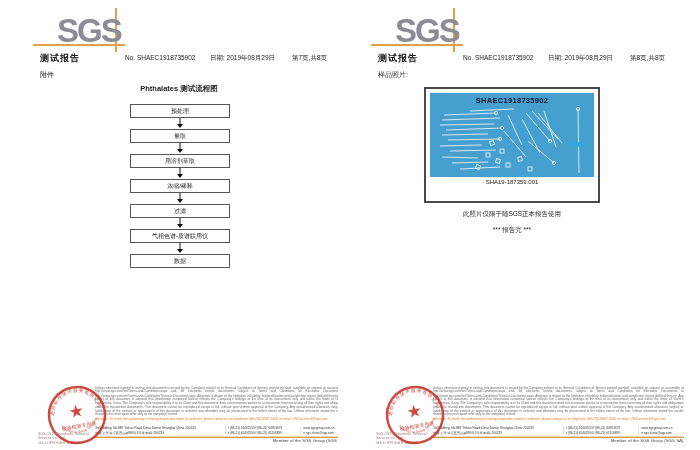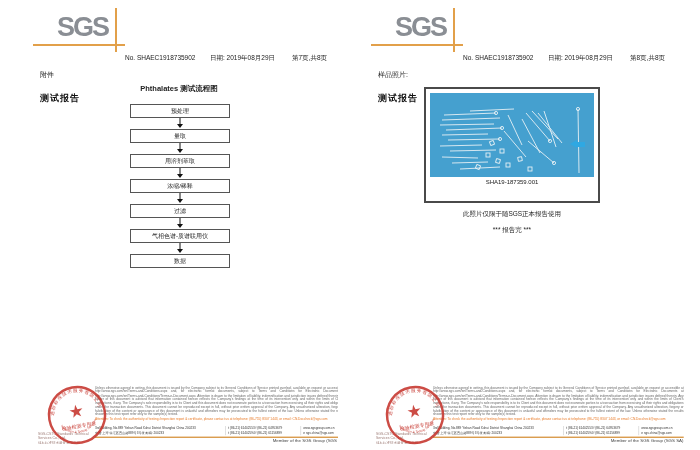--- a/index.html
+++ b/index.html
@@ -4,27 +4,27 @@
 <style>
   * { margin:0; padding:0; box-sizing:border-box; }
   html,body { width:700px; height:450px; background:#fff; overflow:hidden;
               font-family:"Liberation Sans", sans-serif; color:#222; }
   .page { position:absolute; top:0; height:450px; background:#fff; }
   #page-left  { left:0;   width:350px; }
   #page-right { left:338px; width:362px; }
 
   
   .sgs-logo { position:absolute; left:45px; top:10px; width:72px; height:42px; }
-  .sgs-text { position:absolute; left:12px; top:2px; font-size:27px; font-weight:bold;
+  .sgs-text { position:absolute; left:12px; top:2px; font-size:33px; font-weight:bold;
               color:#8a8e94; letter-spacing:-2px; }
   .logo-hline { position:absolute; left:-12px; top:34px; width:92px; height:1.5px; background:#e2a04a; }
   .logo-vline { position:absolute; left:70px; top:-2px; width:1.5px; height:44px; background:#e2a04a; }
 
   .report-title { position:absolute; left:40px; top:52px; font-size:9px; font-weight:bold;
-                  color:#111; letter-spacing:1px;margin-top:40px; }
+                  color:#111; letter-spacing:1px; }
   .report-no   { position:absolute; left:125px; top:54px; font-size:6.5px; color:#222; }
   .report-date { position:absolute; left:210px; top:54px; font-size:6.5px; color:#222; }
   .report-page { position:absolute; left:292px; top:54px; font-size:6.5px; color:#222; }
   .section-label { position:absolute; left:40px; top:70px; font-size:7px; color:#222; }
 
   
   .flow-title { position:absolute; left:0; top:84px; width:350px; text-align:center;
                 font-size:7.5px; font-weight:bold;padding-left:8px; }
   .flow-wrap { position:absolute; left:130px; top:104px; width:100px;
                display:flex; flex-direction:column; align-items:center; }
@@ -158,20 +158,21 @@
   </div>
 
   <div class="report-title">测试报告</div>
   <div class="report-no">No. SHAEC1918735902</div>
   <div class="report-date">日期: 2019年08月29日</div>
   <div class="report-page">第8页,共8页</div>
   <div class="section-label">样品照片:</div>
 
   <div class="photo-frame">
     <div class="photo-blue">
+      <div class="photo-title">SHAEC1918735902</div>
       <svg class="ties-svg" viewBox="0 0 164 72" preserveAspectRatio="none">
         <g stroke="#eef4f6" stroke-width="0.9" fill="none" opacity="0.95">
           <line x1="14" y1="10" x2="66" y2="8"></line>
             <line x1="12" y1="15" x2="70" y2="13"></line>
           <line x1="10" y1="20" x2="64" y2="19"></line>
             <line x1="16" y1="25" x2="72" y2="23"></line>
           <line x1="12" y1="30" x2="58" y2="29"></line>
             <line x1="18" y1="35" x2="70" y2="34"></line>
           <line x1="10" y1="41" x2="52" y2="40"></line>
             <line x1="20" y1="46" x2="66" y2="45"></line>

